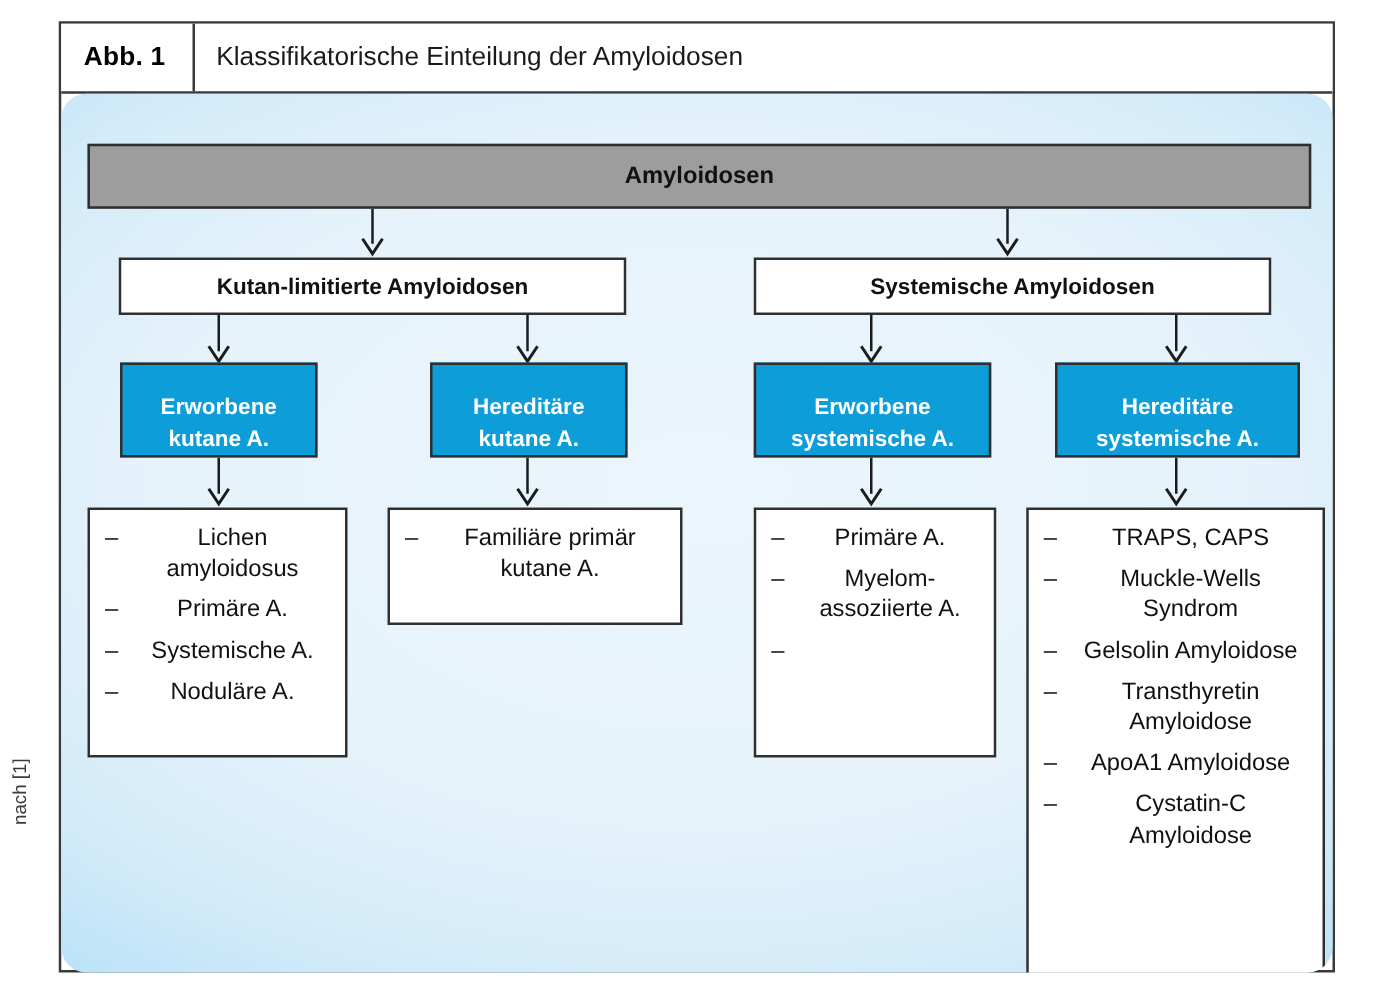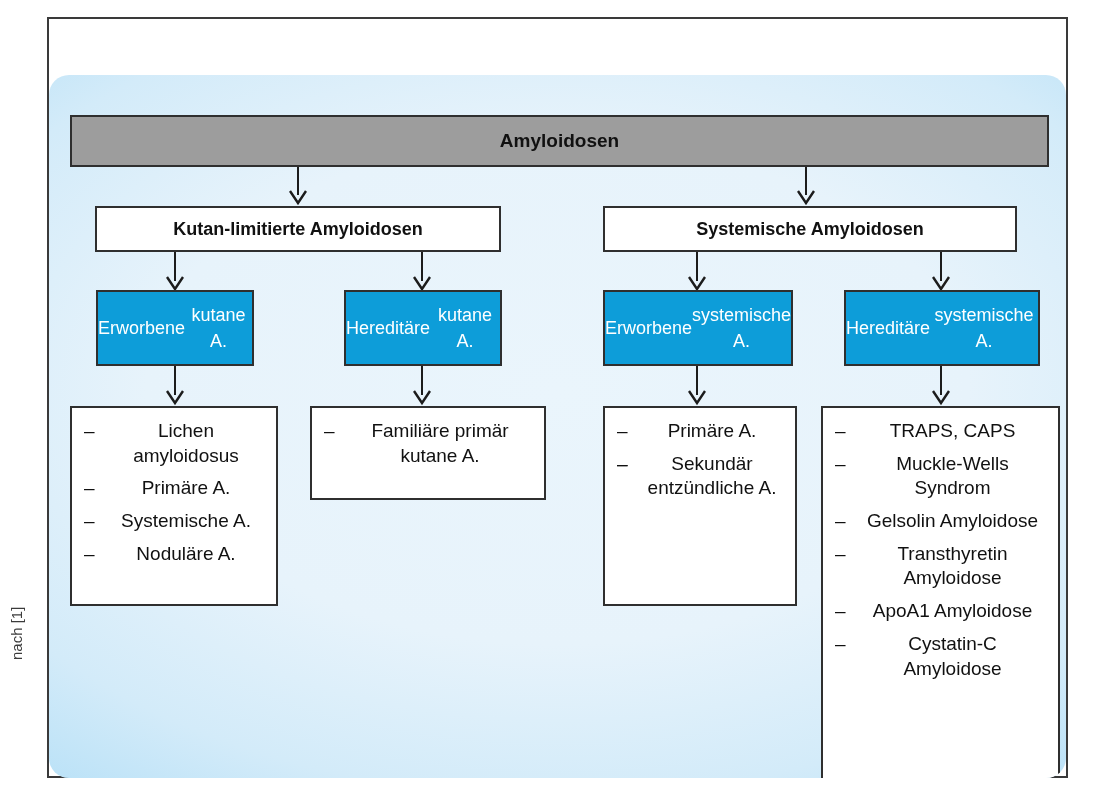--- a/index.html
+++ b/index.html
@@ -94,24 +94,24 @@
   }
   .node-group{
     background:#ffffff;
     font-weight:bold;
     font-size:18px;
     color:#111;
   }
   .node-blue{
     background:#0d9dd9;
     color:#ffffff;
-    font-weight:normal;
+    font-weight:bold;
     font-size:18px;
     line-height:1.45;
-    flex-direction:row;
+    flex-direction:column;
     justify-content:flex-end;
   }
   .node-list{
     background:#ffffff;
     align-items:flex-start;
     justify-content:flex-start;
     padding:11px 10px 11px 12px;
   }
   .node-list ul{
     list-style:none;
@@ -151,20 +151,25 @@
     transform:rotate(-90deg);
     transform-origin:left top;
     white-space:nowrap;
   }
 </style>
 </head>
 <body>
 
 <div id="figure-frame">
 
+  <div id="caption-bar">
+    <div id="caption-number">Abb. 1</div>
+    <div id="caption-divider"></div>
+    <div id="caption-text">Klassifikatorische Einteilung der Amyloidosen</div>
+  </div>
 
   <div id="canvas">
 
     <div class="node node-root" style="left:21px; top:40px; width:979px; height:52px;">
       <span>Amyloidosen</span>
     </div>
 
     <div class="arrow" style="left:0px; top:92px;">
       <svg width="1020" height="42" viewBox="0 0 1020 42">
         <path d="M249 0 L249 28" stroke="#1c1c1c" stroke-width="2" fill="none"></path>
@@ -243,22 +248,22 @@
 
     <div class="node node-list" style="left:261px; top:331px; width:236px; height:94px;">
       <ul>
         <li><span class="dash">–</span><span>Familiäre primär kutane A.</span></li>
       </ul>
     </div>
 
     <div class="node node-list" style="left:554px; top:331px; width:194px; height:200px;">
       <ul>
         <li><span class="dash">–</span><span>Primäre A.</span></li>
+        <li><span class="dash">–</span><span>Myelom-assoziierte A.</span></li>
         <li><span class="dash">–</span></li>
-        <li><span class="dash">–</span><span>Sekundär entzündliche A.</span></li>
       </ul>
     </div>
 
     <div class="node node-list" style="left:772px; top:331px; width:239px; height:378px;">
       <ul>
         <li><span class="dash">–</span><span>TRAPS, CAPS</span></li>
         <li><span class="dash">–</span><span>Muckle-Wells Syndrom</span></li>
         <li><span class="dash">–</span><span>Gelsolin Amyloidose</span></li>
         <li><span class="dash">–</span><span>Transthyretin Amyloidose</span></li>
         <li><span class="dash">–</span><span>ApoA1 Amyloidose</span></li>

